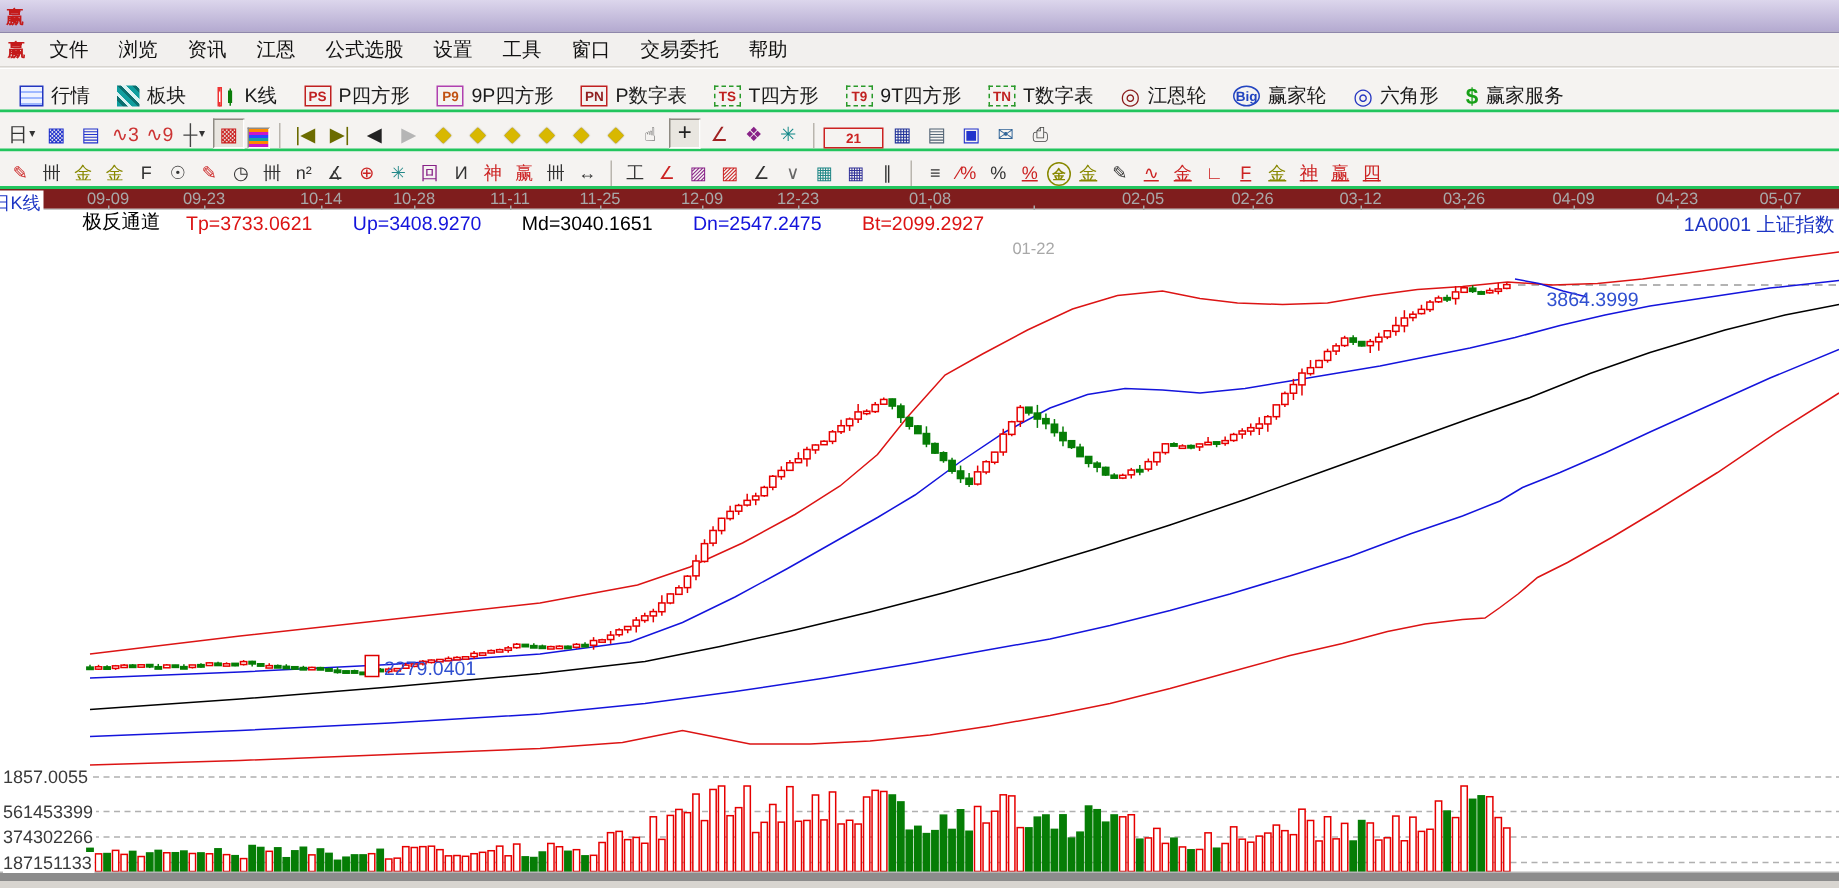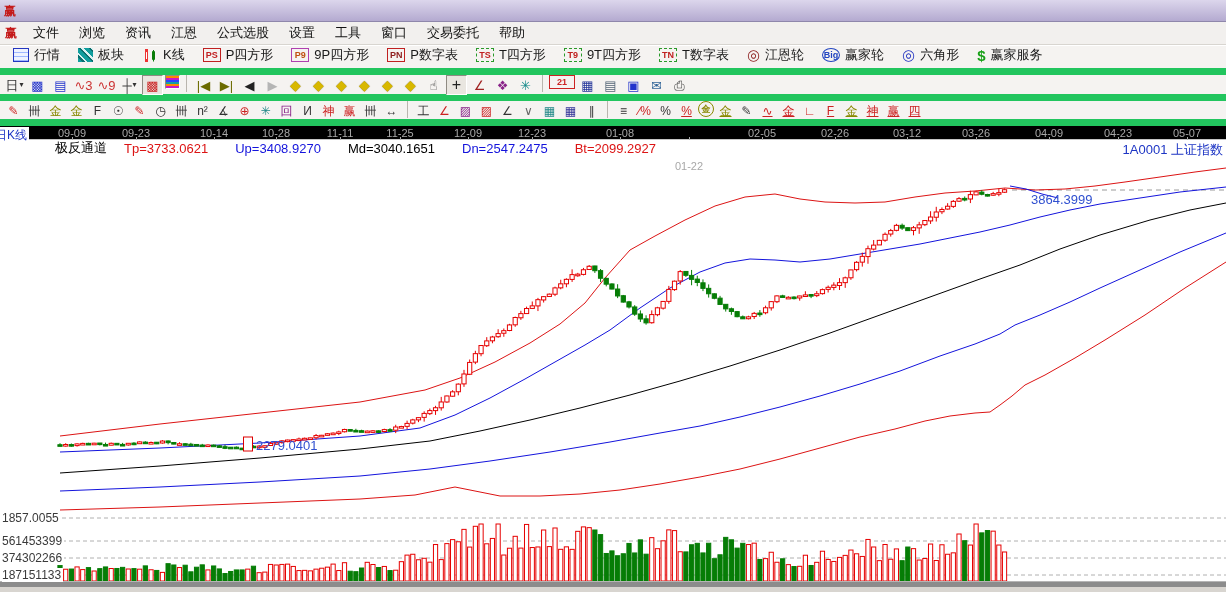--- a/index.html
+++ b/index.html
@@ -8,47 +8,47 @@
   
   .titlebar{position:absolute;top:0;left:0;right:0;height:22px;background:linear-gradient(#dcd6ec,#b4aad0);border-bottom:1px solid #8f87ab;display:flex;align-items:center;gap:6px;padding-left:4px}
   .tlogo{color:#c41a1a;font-weight:bold;font-size:12px;line-height:1}
   .ttext{font-size:12px;font-weight:bold;color:#101010;white-space:nowrap}
   
   .menubar{position:absolute;top:22px;left:0;right:0;height:23px;background:#f2f0ee;border-bottom:1px solid #d8d5d0;display:flex;align-items:center;padding-left:5px}
   .mlogo{color:#c41a1a;font-weight:bold;font-size:12px;margin-right:6px}
   #menu{display:flex;align-items:flex-end}
   .menu-item{font-size:13px;color:#111;padding:3px 10px;white-space:nowrap}
   
-  .tb{position:absolute;left:0;right:0;display:flex;align-items:flex-start;background:#f5f3f1;border-bottom:7px solid #22c55e}
+  .tb{position:absolute;left:0;right:0;display:flex;align-items:flex-end;background:#f5f3f1;border-bottom:2px solid #22c55e}
   .tb1{top:46px;height:29px;padding-left:4px}
   .tb2{top:75px;height:26px;padding-left:3px}
   .tb3{top:101px;height:25px;padding-left:3px}
   .tb1-item{display:flex;align-items:center;gap:5px;padding:0 9px;font-size:13px;color:#1a1a1a;white-space:nowrap}
   .sep{width:1px;height:17px;background:#b9b5ae;margin:0 5px;flex:none}
   .nav-icon{width:21px;height:20px;display:flex;align-items:center;justify-content:center;font-size:13px;line-height:1;margin:0 1px;flex:none;position:relative}
   .draw-icon{width:19px;height:19px;display:flex;align-items:center;justify-content:center;font-size:12px;line-height:1;margin:0 1px;flex:none}
   .pressed{border:1px solid #8f8b83;border-right-color:#fff;border-bottom-color:#fff;background:#e9e6e0}
   .dd{font-size:8px;color:#333;margin-left:1px}
   .ul{text-decoration:underline}
-  .boxed{border:1px solid currentColor;font-size:9px;font-weight:bold;width:26px;height:14px}
+  .boxed{border:1px solid currentColor;font-size:9px;font-weight:bold;width:40px;height:14px}
   .round{border:1px solid currentColor;border-radius:50%;font-size:9px;font-weight:bold;width:16px;height:16px}
   .badge{display:inline-flex;align-items:center;justify-content:center;width:18px;height:14px;font-size:9px;font-weight:bold;line-height:1;flex:none}
   .icon-grid{width:16px;height:14px;border:1px solid #2336c0;background:
      repeating-linear-gradient(0deg,#9fb8ff 0 1px,#eef2ff 1px 4px),
      repeating-linear-gradient(90deg,#9fb8ff 0 1px,transparent 1px 5px);flex:none}
   .icon-blocks{width:15px;height:14px;flex:none;background:
      repeating-linear-gradient(45deg,#0f9e9e 0 3px,#0b6e6e 3px 5px,#d9f2f2 5px 7px)}
   .icon-kline{width:16px;height:15px;position:relative;flex:none}
   .icon-kline::before{content:"";position:absolute;left:3px;top:1px;width:3px;height:13px;background:linear-gradient(#e33 0 0) 50% 0/1px 3px no-repeat,linear-gradient(#e33 0 0) 50% 100%/1px 3px no-repeat,linear-gradient(#fff,#fff) 0 4px/3px 6px no-repeat;border:0;outline:1px solid #e33;outline-offset:-1px}
   .icon-kline::after{content:"";position:absolute;left:10px;top:2px;width:3px;height:12px;background:#0a7d0a;clip-path:polygon(33% 0,66% 0,66% 15%,100% 15%,100% 85%,66% 85%,66% 100%,33% 100%,33% 85%,0 85%,0 15%,33% 15%)}
   .stripes{width:15px;height:14px;background:repeating-linear-gradient(0deg,#c818c8 0 2px,#ff8800 2px 4px,#18a0a0 4px 6px,#2848ff 6px 8px,#c818c8 8px 10px,#ff8800 10px 12px,#18a0a0 12px 14px)}
   .dia{color:#d8b800;text-shadow:0 0 1px #6b5c00;font-size:14px}
   
   .chart-region{position:absolute;top:126px;left:0;right:0;bottom:0;background:#fff}
-  .dates{position:absolute;top:0;left:0;right:0;height:14px;border-bottom:1px solid #c6c6c6;background:#000000}
+  .dates{position:absolute;top:0;left:0;right:0;height:14px;border-bottom:1px solid #c6c6c6;background:#7f1d1d}
   .date-tick{position:absolute;top:1px;font-size:11px;color:#a8a8a8;transform:translateX(-50%);white-space:nowrap}
   .tickmark{position:absolute;bottom:-1px;width:1px;height:3px;background:#a8a8a8}
   .pane-label{position:absolute;top:1px;left:-7px;font-size:12px;color:#1d35c4;background:#fff;z-index:3;padding:0 2px}
   .ind-row{position:absolute;top:15px;left:55px;height:14px;display:flex;gap:17px;font-size:13px;white-space:nowrap;align-items:center}
   .ind-name{color:#000}
   .symbol{position:absolute;top:15px;right:3px;font-size:13px;color:#1d35c4;white-space:nowrap}
   #cv{position:absolute;top:28px;left:0}
   .axis-lbl{position:absolute;left:2px;font-size:12px;color:#3a3a3a;background:#fff;padding-right:2px;z-index:2}
   .anno{position:absolute;font-size:13px;color:#3050d0;z-index:2}
   .bottom-strip{position:absolute;left:0;right:0;bottom:0;height:11px;background:linear-gradient(#b5b5b5 0 1px,#8c8c8c 1px 6px,#d8d5d0 6px)}

